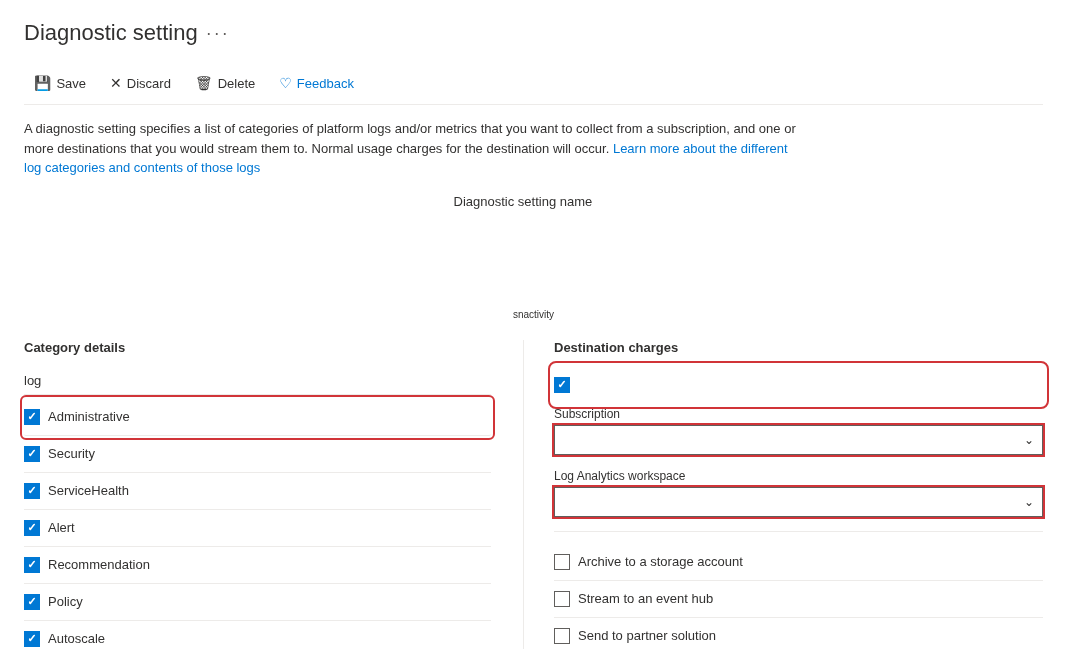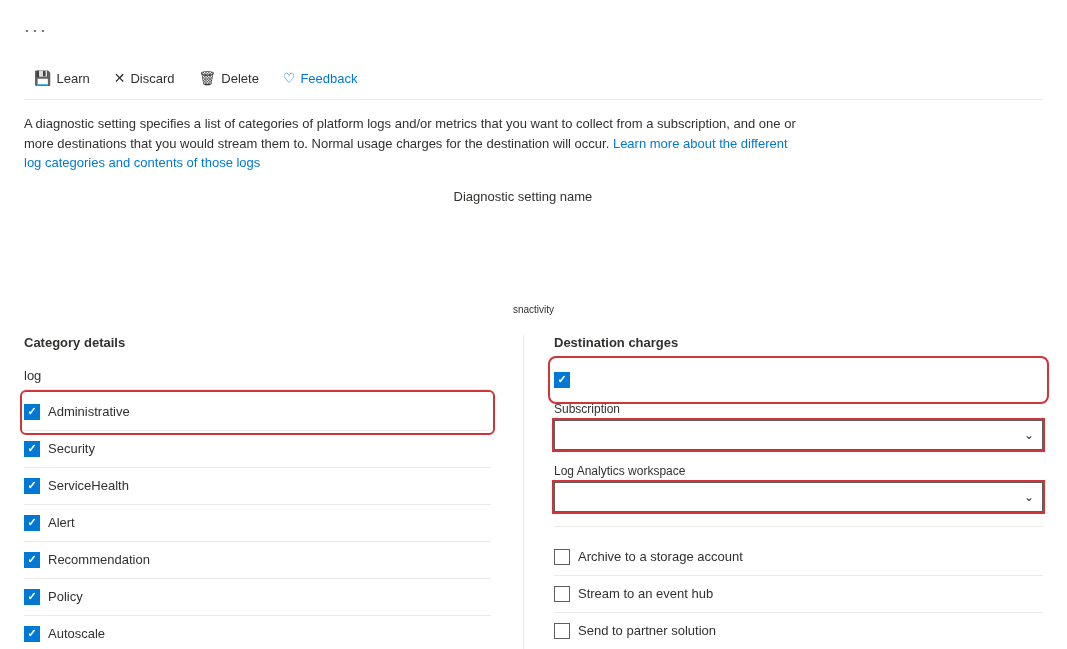--- a/index.html
+++ b/index.html
@@ -202,27 +202,28 @@
     }
     .dest-other-label {
       font-size: 13px;
       color: #323130;
     }
   </style>
 </head>
 <body>
 
 <div class="page-title">
+  <span>Diagnostic setting</span>
   <span class="title-ellipsis">···</span>
 </div>
 
 <div class="toolbar">
   <button class="toolbar-btn">
     <span class="icon">💾</span>
-    <span>Learn</span>
+    <span>Save</span>
   </button>
   <button class="toolbar-btn">
     <span class="icon">✕</span>
     <span>Discard</span>
   </button>
   <button class="toolbar-btn">
     <span class="icon">🗑</span>
     <span>Delete</span>
   </button>
   <button class="toolbar-btn feedback-btn">

